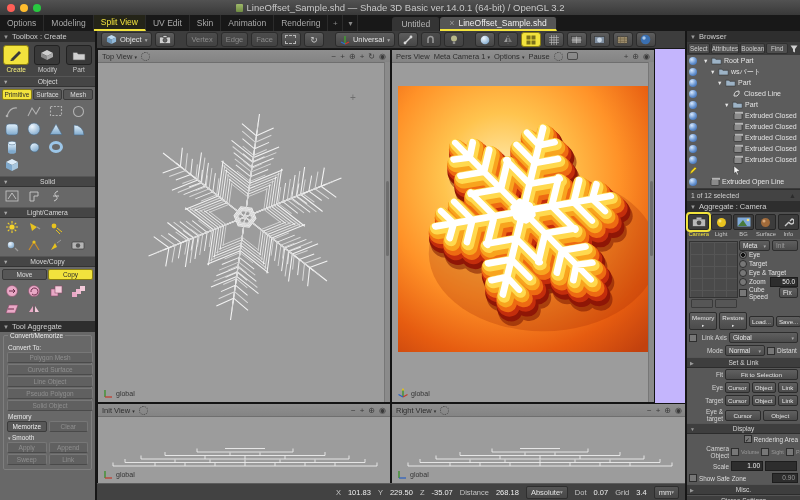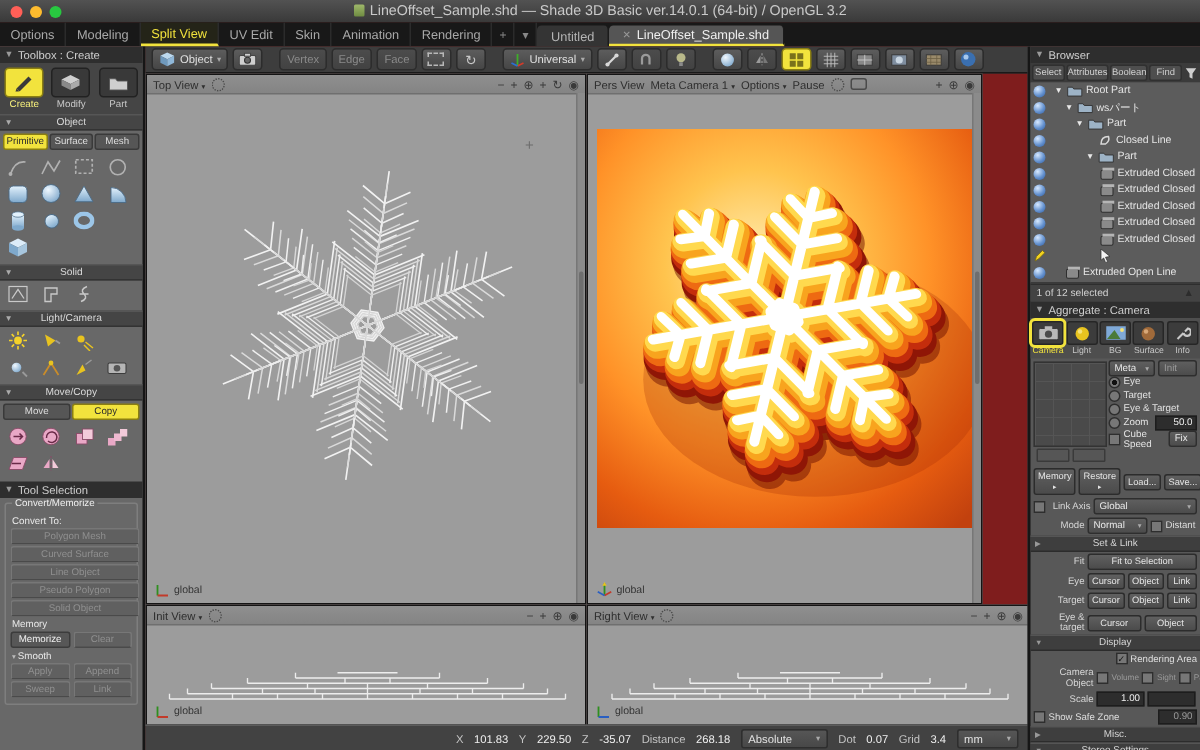--- a/index.html
+++ b/index.html
@@ -1,28 +1,28 @@
 <!DOCTYPE html>
 <html><head>
 <meta charset="utf-8">
 <style>
   html,body{margin:0;padding:0;background:#222;}
-  #app{position:relative;width:800px;height:500px;background:#7f1d1d;font-family:"Liberation Sans",sans-serif;overflow:hidden;color:#ddd;-webkit-font-smoothing:antialiased;}
+  #app{position:relative;width:800px;height:500px;background:#c4b5fd;font-family:"Liberation Sans",sans-serif;overflow:hidden;color:#ddd;-webkit-font-smoothing:antialiased;}
   
   .titlebar{position:absolute;left:0;top:0;width:800px;height:15px;background:linear-gradient(#525252,#393939);border-bottom:1px solid #1c1c1c;display:flex;align-items:center;}
   .traffic{display:flex;gap:5px;margin-left:7px;}
   .tl{width:8px;height:8px;border-radius:50%;display:inline-block;}
   .title-txt{position:absolute;left:0;right:0;text-align:center;font-size:9.5px;color:#c9c9c9;line-height:15px;}
   .doc-ico{display:inline-block;width:7px;height:8px;background:linear-gradient(#9fb86a,#6f8c42);border-radius:1px;margin-right:4px;vertical-align:-1px;}
   
   .menubar{position:absolute;left:0;top:15px;width:800px;height:16px;background:#181818;display:flex;align-items:stretch;}
   .mtab{font-size:8.5px;color:#a9a9a9;padding:0 7px;display:flex;align-items:center;border-right:1px solid #2b2b2b;cursor:default;}
   .mtab.active{color:#f2e33d;border-bottom:2px solid #f2e33d;background:#242418;}
   .mtab-mini{width:14px;display:flex;align-items:center;justify-content:center;color:#888;font-size:8px;border-right:1px solid #2b2b2b;}
-  .doctabs{display:flex;}
+  .doctabs{display:flex;margin-left:34px;}
   .dtab{font-size:8.5px;color:#b5b5b5;background:#343434;padding:0 9px;display:flex;align-items:center;border-right:1px solid #1b1b1b;margin-top:2px;border-radius:3px 3px 0 0;}
   .dtab.active{background:#555;color:#efefef;border-bottom:2px solid #f2e33d;}
   .dtab .x{color:#999;margin-right:4px;font-size:9px;}
   
   .left{position:absolute;left:0;top:31px;width:95px;bottom:0;background:#686868;border-right:2px solid #161616;display:flex;flex-direction:column;}
   .panhead{height:11px;background:#2e2e2e;color:#cfcfcf;font-size:7.5px;display:flex;align-items:center;padding:0 3px;gap:3px;flex:none;}
   .panhead .d{font-size:6px;color:#9a9a9a;}
   .tbx-tabs{display:flex;background:#454545;padding:2px 1px;gap:1px;flex:none;}
   .tbx-tab{flex:1;display:flex;flex-direction:column;align-items:center;gap:1px;padding:1px 0;}
   .tbx-ic{width:24px;height:18px;background:#393939;border:1px solid #222;border-radius:3px;display:flex;align-items:center;justify-content:center;}
@@ -58,21 +58,21 @@
   .vphead .gear{width:7px;height:7px;border:1.5px dotted #4a4a4a;border-radius:50%;}
   .vphead .bub{width:9px;height:6px;border:1px solid #4a4a4a;border-radius:2px;}
   .globaltag{position:absolute;left:6px;bottom:4px;display:flex;align-items:center;gap:3px;font-size:7px;color:#333;}
   .renderarea{position:absolute;left:6px;top:36px;right:6px;bottom:50px;}
   .crosshair{position:absolute;color:#6e6e6e;font-size:10px;}
   .scrolltrack{position:absolute;right:0;top:12px;bottom:0;width:5px;background:#8b8b8b;border-left:1px solid #777;}
   .scrollthumb{position:absolute;left:1px;right:1px;top:35%;height:22%;background:#6e6e6e;border-radius:2px;}
   
   .statusbar{position:absolute;left:97px;right:113px;bottom:0;height:16px;background:#424242;border-top:1px solid #5c5c5c;display:flex;align-items:center;justify-content:flex-end;gap:7px;font-size:7.5px;color:#c4c4c4;padding-right:8px;}
   .statusbar b{color:#efefef;font-weight:normal;}
-  .sdrop{background:linear-gradient(#565656,#484848);border:1px solid #2e2e2e;border-radius:2px;padding:0 4px;display:flex;gap:16px;align-items:center;height:11px;color:#e2e2e2;}
+  .sdrop{background:linear-gradient(#565656,#484848);border:1px solid #2e2e2e;border-radius:2px;padding:0 4px;display:flex;gap:0;align-items:center;height:11px;color:#e2e2e2;}
   .sdrop .dd{font-size:5.5px;color:#aaa;}
   
   .right{position:absolute;right:0;top:31px;width:113px;bottom:0;background:#585858;border-left:2px solid #161616;display:flex;flex-direction:column;font-size:7px;}
   .rtabs{display:flex;background:#3b3b3b;padding:1px 1px;gap:1px;flex:none;}
   .rtab{flex:1;text-align:center;font-size:6.3px;color:#cfcfcf;background:#4e4e4e;border:1px solid #303030;border-radius:2px;padding:1px 0;}
   .funnel{width:10px;display:flex;align-items:center;justify-content:center;}
   .tree{height:133px;background:#5c5c5c;overflow:hidden;flex:none;border-bottom:1px solid #3a3a3a;}
   .trow{height:11px;display:flex;align-items:center;gap:2px;}
   .sph{width:8px;height:8px;border-radius:50%;background:radial-gradient(circle at 35% 30%,#d7e9ff,#6592cf 55%,#2d5a9e);margin-left:2px;flex:none;}
   .tind{flex:none;}
@@ -527,21 +527,21 @@
             <polygon points="2,9 6,3 6,9" fill="#e9a8c6"></polygon>
             <polygon points="12,9 8,3 8,9" fill="#f3cada"></polygon>
             <path d="M7,1 V11" stroke="#8a4a68" stroke-width="0.7" stroke-dasharray="1.4 1"></path>
           </svg>
         </div>
       <div class="icocell"></div>
         <div class="icocell"></div>
     </div>
     <div class="panhead" style="margin-top:2px">
         <span class="d">▼</span>
-        <span>Tool Selection</span>
+        <span>Tool Aggregate</span>
       </div>
     <div class="tp-group">
       <div class="tp-title">Convert/Memorize</div>
       <div class="tp-label">Convert To:</div>
       <div class="pbtn">Polygon Mesh</div>
       <div class="pbtn">Curved Surface</div>
       <div class="pbtn">Line Object</div>
       <div class="pbtn">Pseudo Polygon</div>
       <div class="pbtn">Solid Object</div>
       <div class="tp-label">Memory</div>

